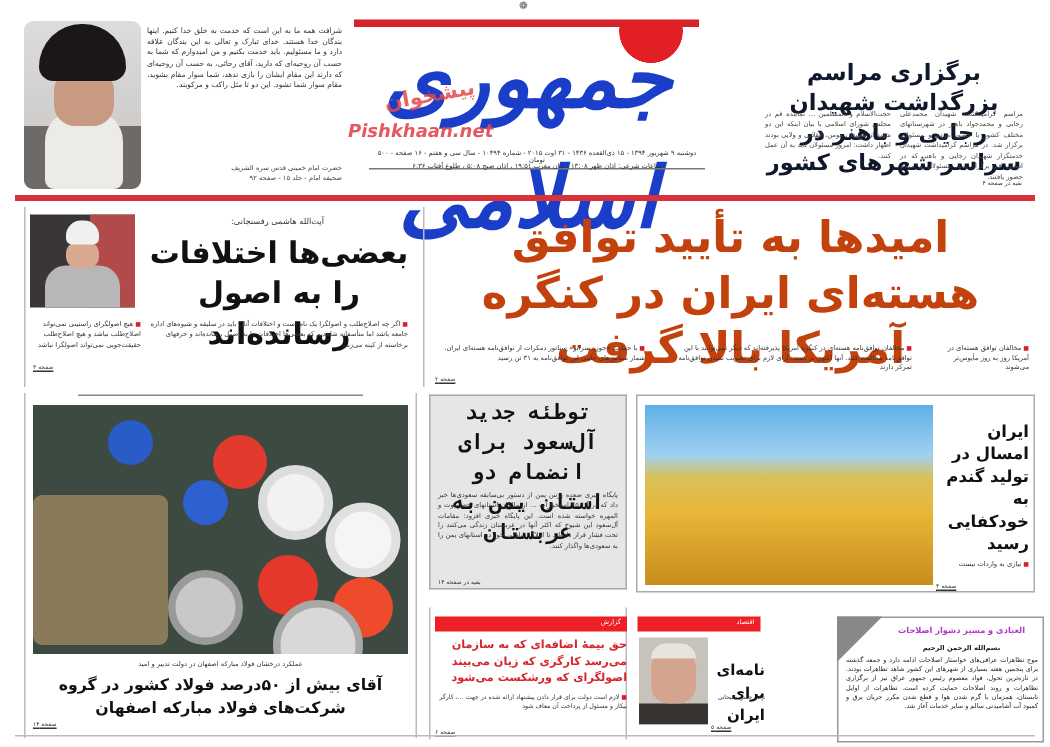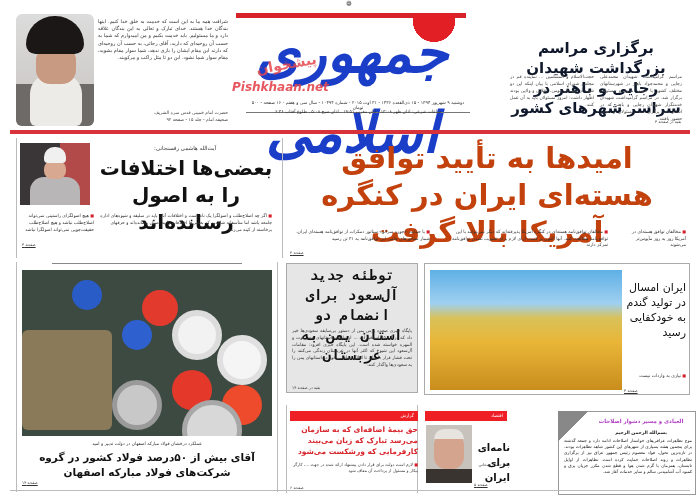--- a/index.html
+++ b/index.html
@@ -71,21 +71,21 @@
   
   #saudi-box { left: 286px; top: 263px; width: 132px; height: 130px; background: #e6e6e6; border: 1px solid #aaa; }
   #saudi-headline { left: 290px; top: 266px; width: 124px; text-align: center; font-size: 14px; line-height: 20px; font-weight: bold; color: #111; font-family: Liberation Mono, monospace; }
   #saudi-text { left: 292px; top: 328px; width: 120px; font-size: 4.5px; line-height: 6.8px; color: #333; text-align: justify; }
   #saudi-more { left: 292px; top: 385px; font-size: 4px; color: #333; }
 
   
   #wheat-box { left: 424px; top: 263px; width: 266px; height: 132px; border: 1px solid #aaa; }
   #wheat-photo { left: 430px; top: 270px; width: 192px; height: 120px; overflow: hidden;
     background: linear-gradient(180deg, #5fb0e6 0%, #9fd0f0 28%, #d9c15a 40%, #e9b638 60%, #c98d1c 100%); }
-  #wheat-headline { left: 624px; top: 280px; width: 62px; text-align: right; font-size: 11px; line-height: 15px; font-weight: normal; color: #111; }
+  #wheat-headline { left: 624px; top: 280px; width: 62px; text-align: right; font-size: 11px; line-height: 15px; font-weight: bold; color: #111; }
   #wheat-note { left: 624px; top: 373px; width: 62px; font-size: 4.5px; line-height: 6.5px; color: #333; }
   #wheat-more { left: 624px; top: 388px; font-size: 4px; text-decoration: underline; color: #333; }
 
   
   #labor-tag { left: 290px; top: 411px; width: 128px; height: 10px; background: #ef1f26; color: #fff; font-size: 4.5px; line-height: 10px; padding-right: 4px; }
   #labor-headline { left: 290px; top: 424px; width: 128px; text-align: right; font-size: 7.5px; line-height: 11px; font-weight: bold; color: #d8252c; }
   #labor-text { left: 290px; top: 462px; width: 128px; font-size: 4.2px; line-height: 6px; color: #333; }
   #labor-more { left: 290px; top: 485px; font-size: 4px; text-decoration: underline; color: #333; }
   #labor-box { left: 286px; top: 405px; width: 132px; height: 88px; border-left: 1px solid #bbb; border-right: 1px solid #bbb; }
 
@@ -181,21 +181,21 @@
 <div class="abs" id="saudi-more">بقیه در صفحه ۱۴</div>
 
 <div class="abs" id="wheat-box"></div>
 <div class="abs" id="wheat-photo"></div>
 <div class="abs" id="wheat-headline">ایران امسال در تولید گندم به خودکفایی رسید</div>
 <div class="abs bullet" id="wheat-note">نیازی به واردات نیست</div>
 <div class="abs" id="wheat-more">صفحه ۴</div>
 
 <div class="abs" id="labor-box"></div>
 <div class="abs" id="labor-tag">گزارش</div>
-<div class="abs" id="labor-headline">حق بیمهٔ اضافه‌ای که به سازمان می‌رسد تبارک که زیان می‌بیند کارفرمایی که ورشکست می‌شود</div>
+<div class="abs" id="labor-headline">حق بیمهٔ اضافه‌ای که به سازمان می‌رسد کارگری که زیان می‌بیند اصولگرای که ورشکست می‌شود</div>
 <div class="abs bullet" id="labor-text">لازم است دولت برای قرار دادن پیشنهاد ارائه شده در جهت ...، کارگر بیکار و مسئول از پرداخت آن معاف شود</div>
 <div class="abs" id="labor-more">صفحه ۶</div>
 
 <div class="abs" id="letter-tag">اقتصاد</div>
 <div class="abs" id="letter-photo">
   <div class="shirt"></div>
   <div class="face"></div>
   <div class="hair"></div>
 </div>
 <div class="abs" id="letter-headline">نامه‌ای برای ایران</div>

